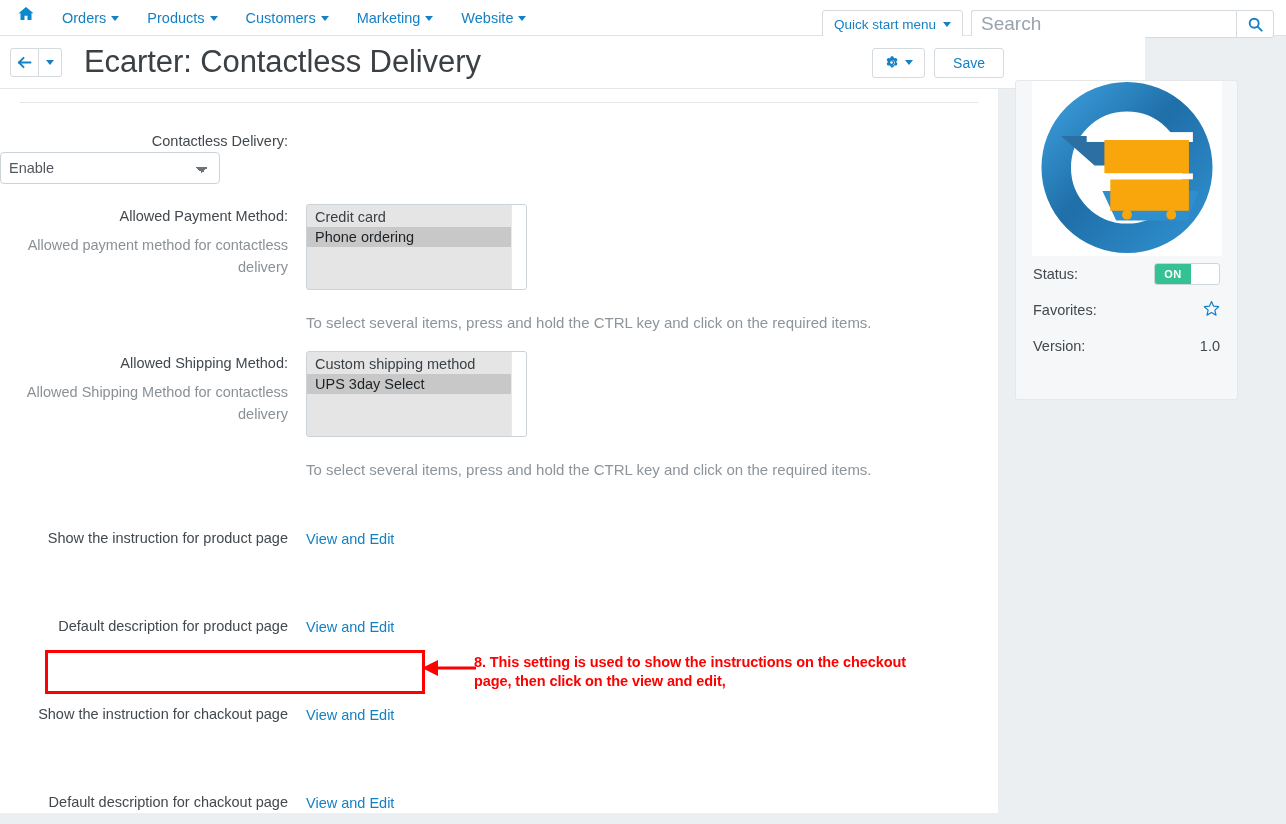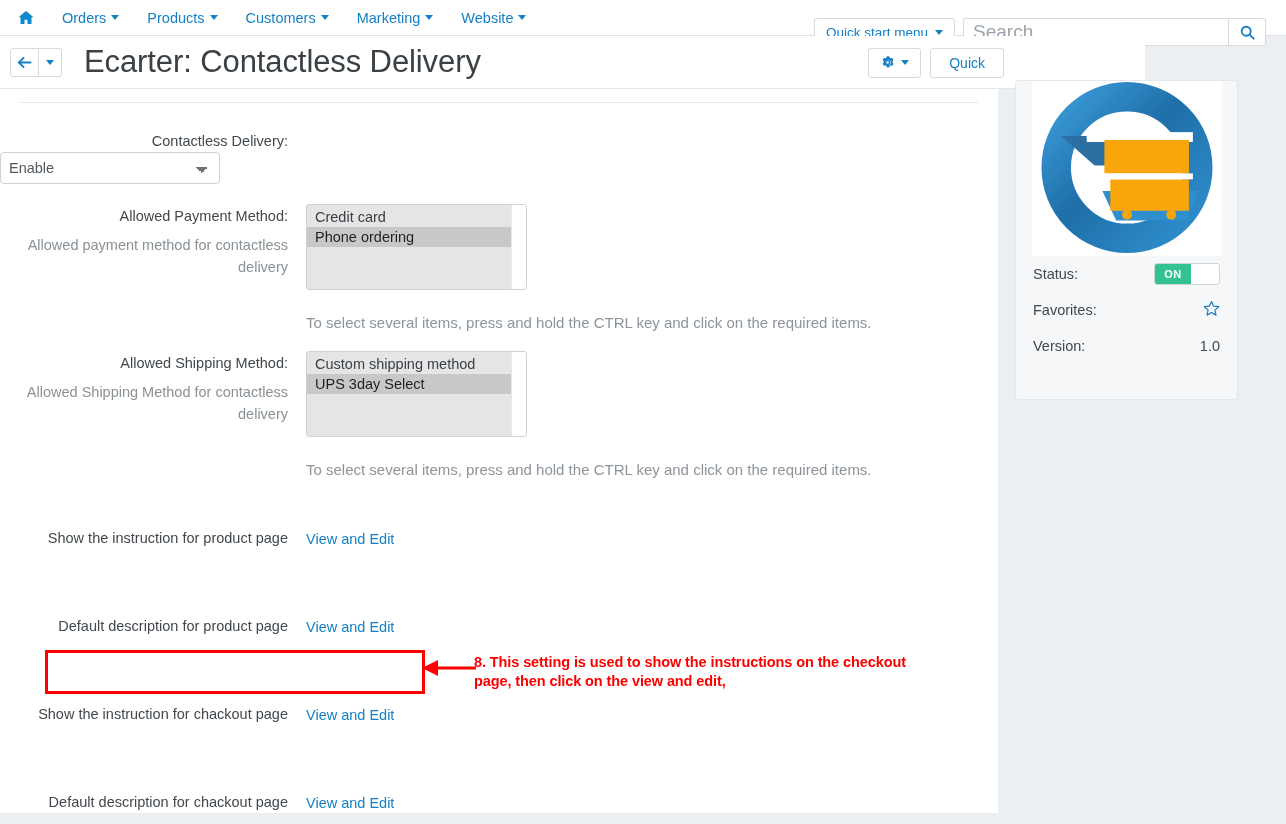--- a/index.html
+++ b/index.html
@@ -9,43 +9,43 @@
     background: #eceff1;
     font-family: "Liberation Sans", sans-serif;
     overflow: hidden;
   }
   .page { position: relative; width: 1286px; height: 824px; background: #eceff1; }
 
   
   .topbar {
     position: absolute; top: 0; left: 0; width: 1286px; height: 36px;
     background: #ffffff; border-bottom: 1px solid #e0e4e8;
-    display: flex; align-items: center;
+    display: flex; align-items: flex-start;
   }
   .home-icon {
     margin-left: 12px; width: 28px; height: 28px;
     display: flex; align-items: center; justify-content: center;
     color: #0c88cc; cursor: pointer;
   }
   .nav-links { display: flex; align-items: center; margin-left: 8px; }
   .nav-item {
     display: flex; align-items: center; gap: 5px;
     padding: 0 14px; height: 36px;
     color: #1580c4; font-size: 14.5px; cursor: pointer;
     white-space: nowrap;
   }
   .caret {
     width: 0; height: 0;
     border-left: 4px solid transparent; border-right: 4px solid transparent;
     border-top: 5px solid currentColor;
     display: inline-block;
   }
   .topbar-right {
-    position: absolute; right: 8px; top: 0; height: 48px;
-    display: flex; align-items: center; margin-top: 8px;
+    position: absolute; right: 0; top: 0; height: 48px;
+    display: flex; align-items: center;
   }
   .quickstart {
     display: flex; align-items: center; gap: 7px;
     height: 28px; padding: 0 11px;
     border: 1px solid #d5dade; border-radius: 3px; background: #fff;
     color: #1580c4; font-size: 13.5px; cursor: pointer;
     margin-right: 8px;
   }
   .searchwrap { display: flex; align-items: center; margin-right: 12px; }
   .searchwrap input {
@@ -284,21 +284,21 @@
     <div class="title-actions" style="right:141px;">
       <div class="gear-btn">
         <svg width="15" height="15" viewBox="0 0 16 16" fill="currentColor">
           <path d="M8 5.2a2.8 2.8 0 100 5.6 2.8 2.8 0 000-5.6zm0 4.2a1.4 1.4 0 110-2.8 1.4 1.4 0 010 2.8z"></path>
           <path d="M14 9.1l-1.1-.6c.05-.33.08-.66.08-1s-.03-.67-.08-1L14 5.9a.6.6 0 00.24-.77l-1-1.73a.6.6 0 00-.74-.26l-1.2.43a5.6 5.6 0 00-1.73-1l-.2-1.25A.6.6 0 008.78.8H6.8a.6.6 0 00-.59.5L6 2.56a5.6 5.6 0 00-1.73 1l-1.2-.43a.6.6 0 00-.74.26l-1 1.73A.6.6 0 001.57 5.9l1.1.6c-.05.33-.08.66-.08 1s.03.67.08 1l-1.1.6a.6.6 0 00-.24.77l1 1.73c.15.25.45.36.74.26l1.2-.43c.52.43 1.1.77 1.73 1l.2 1.25c.05.29.3.5.59.5h1.98c.29 0 .54-.21.59-.5l.2-1.25a5.6 5.6 0 001.73-1l1.2.43c.29.1.59-.1.74-.26l1-1.73a.6.6 0 00-.23-.77z" opacity="0"></path>
           <path d="M8 1.3a1 1 0 00-.98.8l-.14.82a5.3 5.3 0 00-1.2.7l-.78-.3a1 1 0 00-1.2.44l-.6 1.04a1 1 0 00.23 1.26l.64.54a5.4 5.4 0 000 1.4l-.64.54a1 1 0 00-.23 1.26l.6 1.04a1 1 0 001.2.43l.78-.3c.36.3.77.53 1.2.7l.14.82a1 1 0 00.98.8h1.2a1 1 0 00.98-.8l.14-.82c.43-.17.84-.4 1.2-.7l.78.3a1 1 0 001.2-.43l.6-1.04a1 1 0 00-.23-1.26l-.64-.54a5.4 5.4 0 000-1.4l.64-.54a1 1 0 00.23-1.26l-.6-1.04a1 1 0 00-1.2-.44l-.78.3a5.3 5.3 0 00-1.2-.7l-.14-.82a1 1 0 00-.98-.8H8zm.6 3.9a2.8 2.8 0 110 5.6 2.8 2.8 0 010-5.6z"></path>
         </svg>
         <i class="caret"></i>
       </div>
       <div class="save-btn">
-        <span>Quick</span>
+        <span>Save</span>
       </div>
     </div>
   </div>
 
   <div class="content-card">
 
     <div class="tab-sep"></div>
 
     <div class="form">
 

